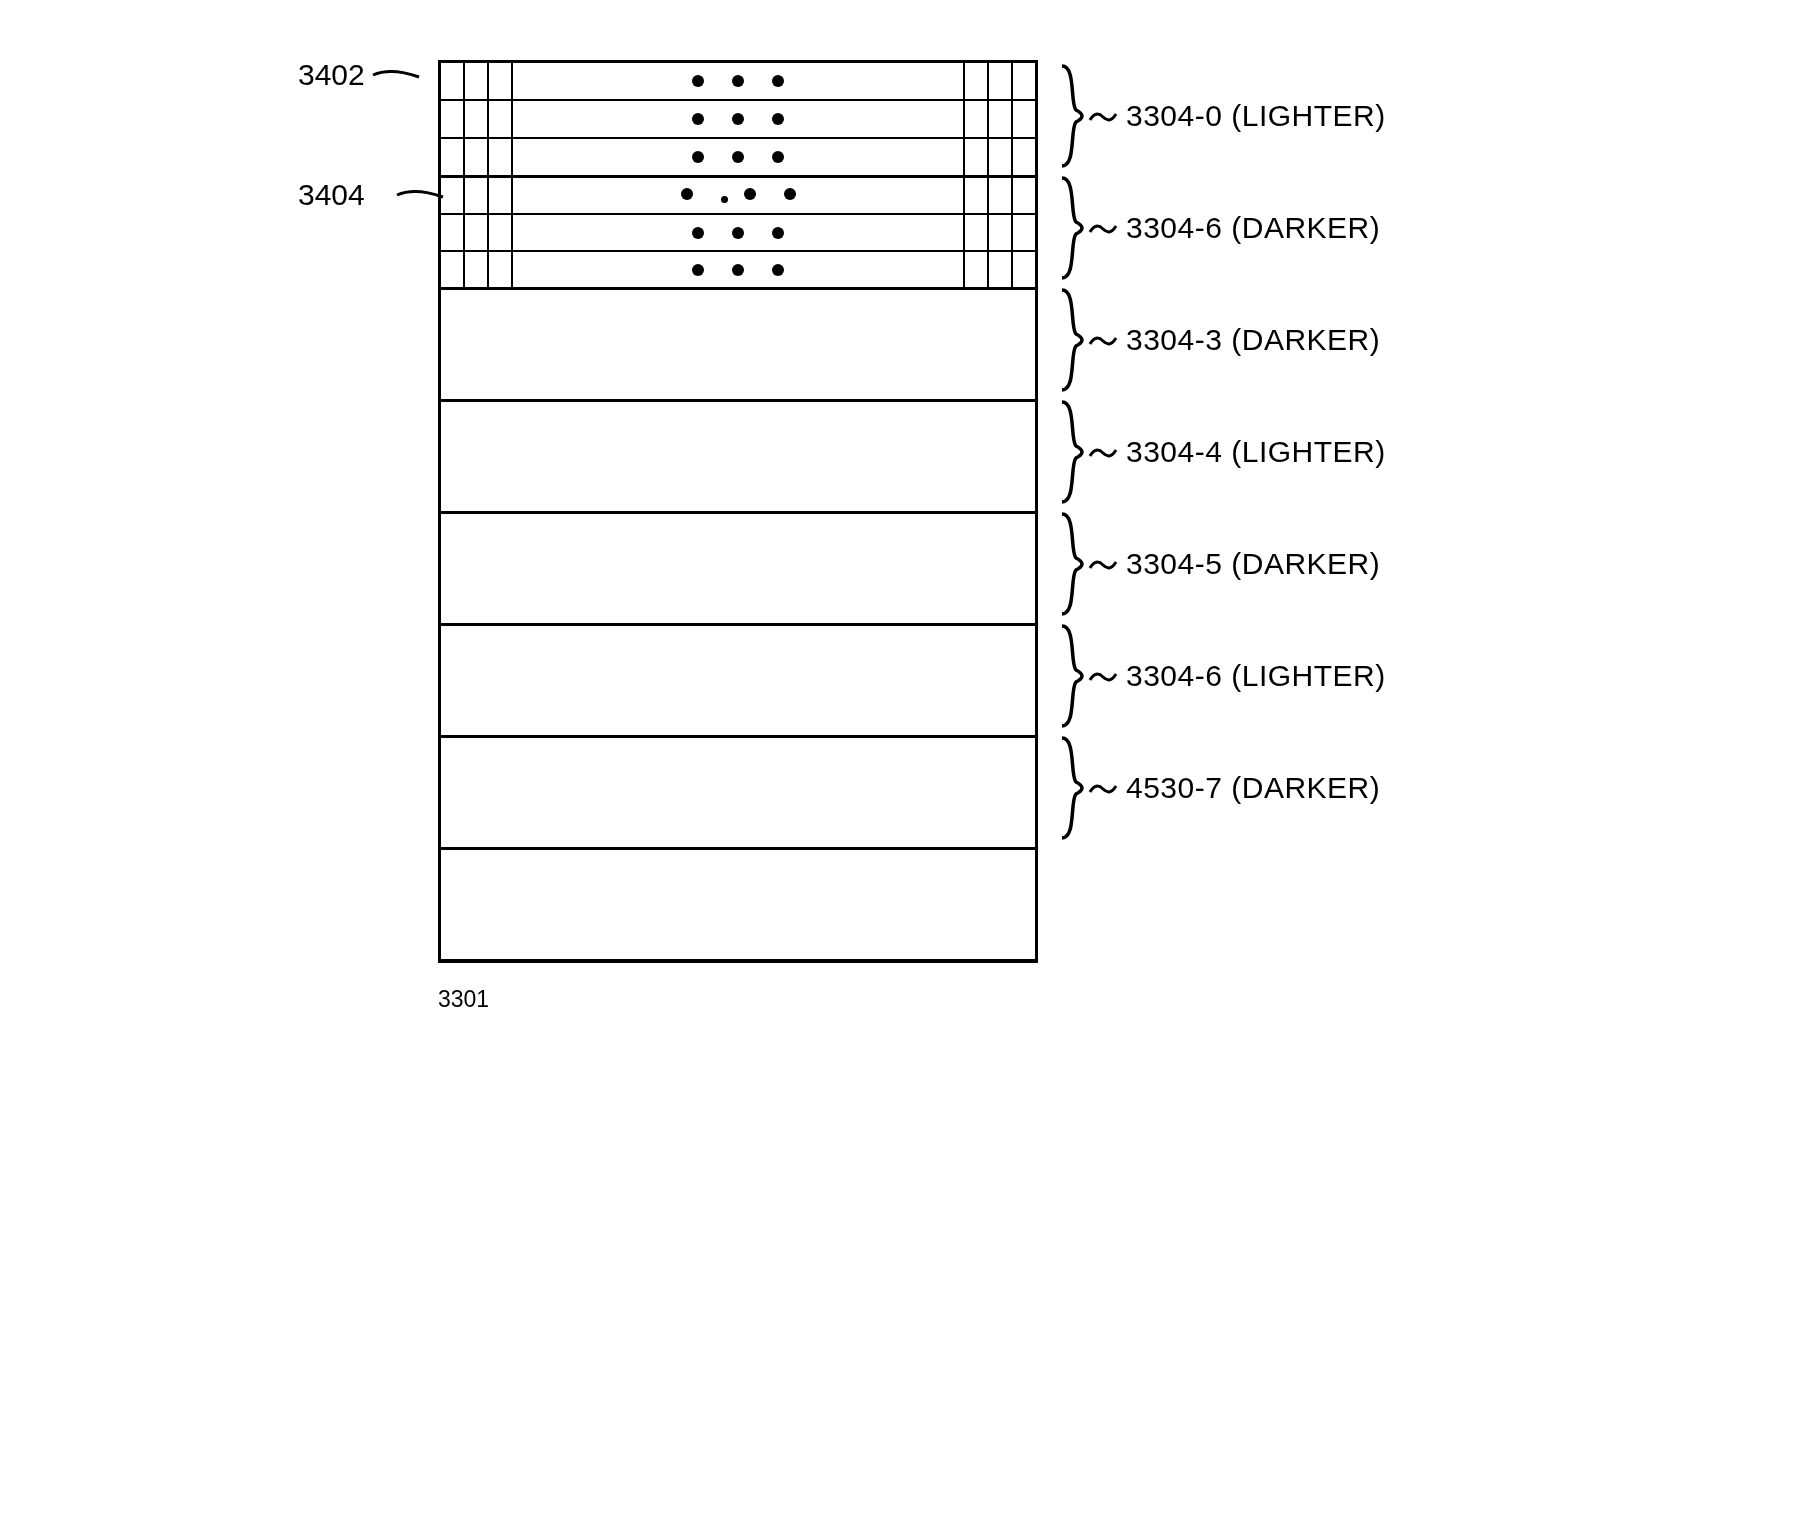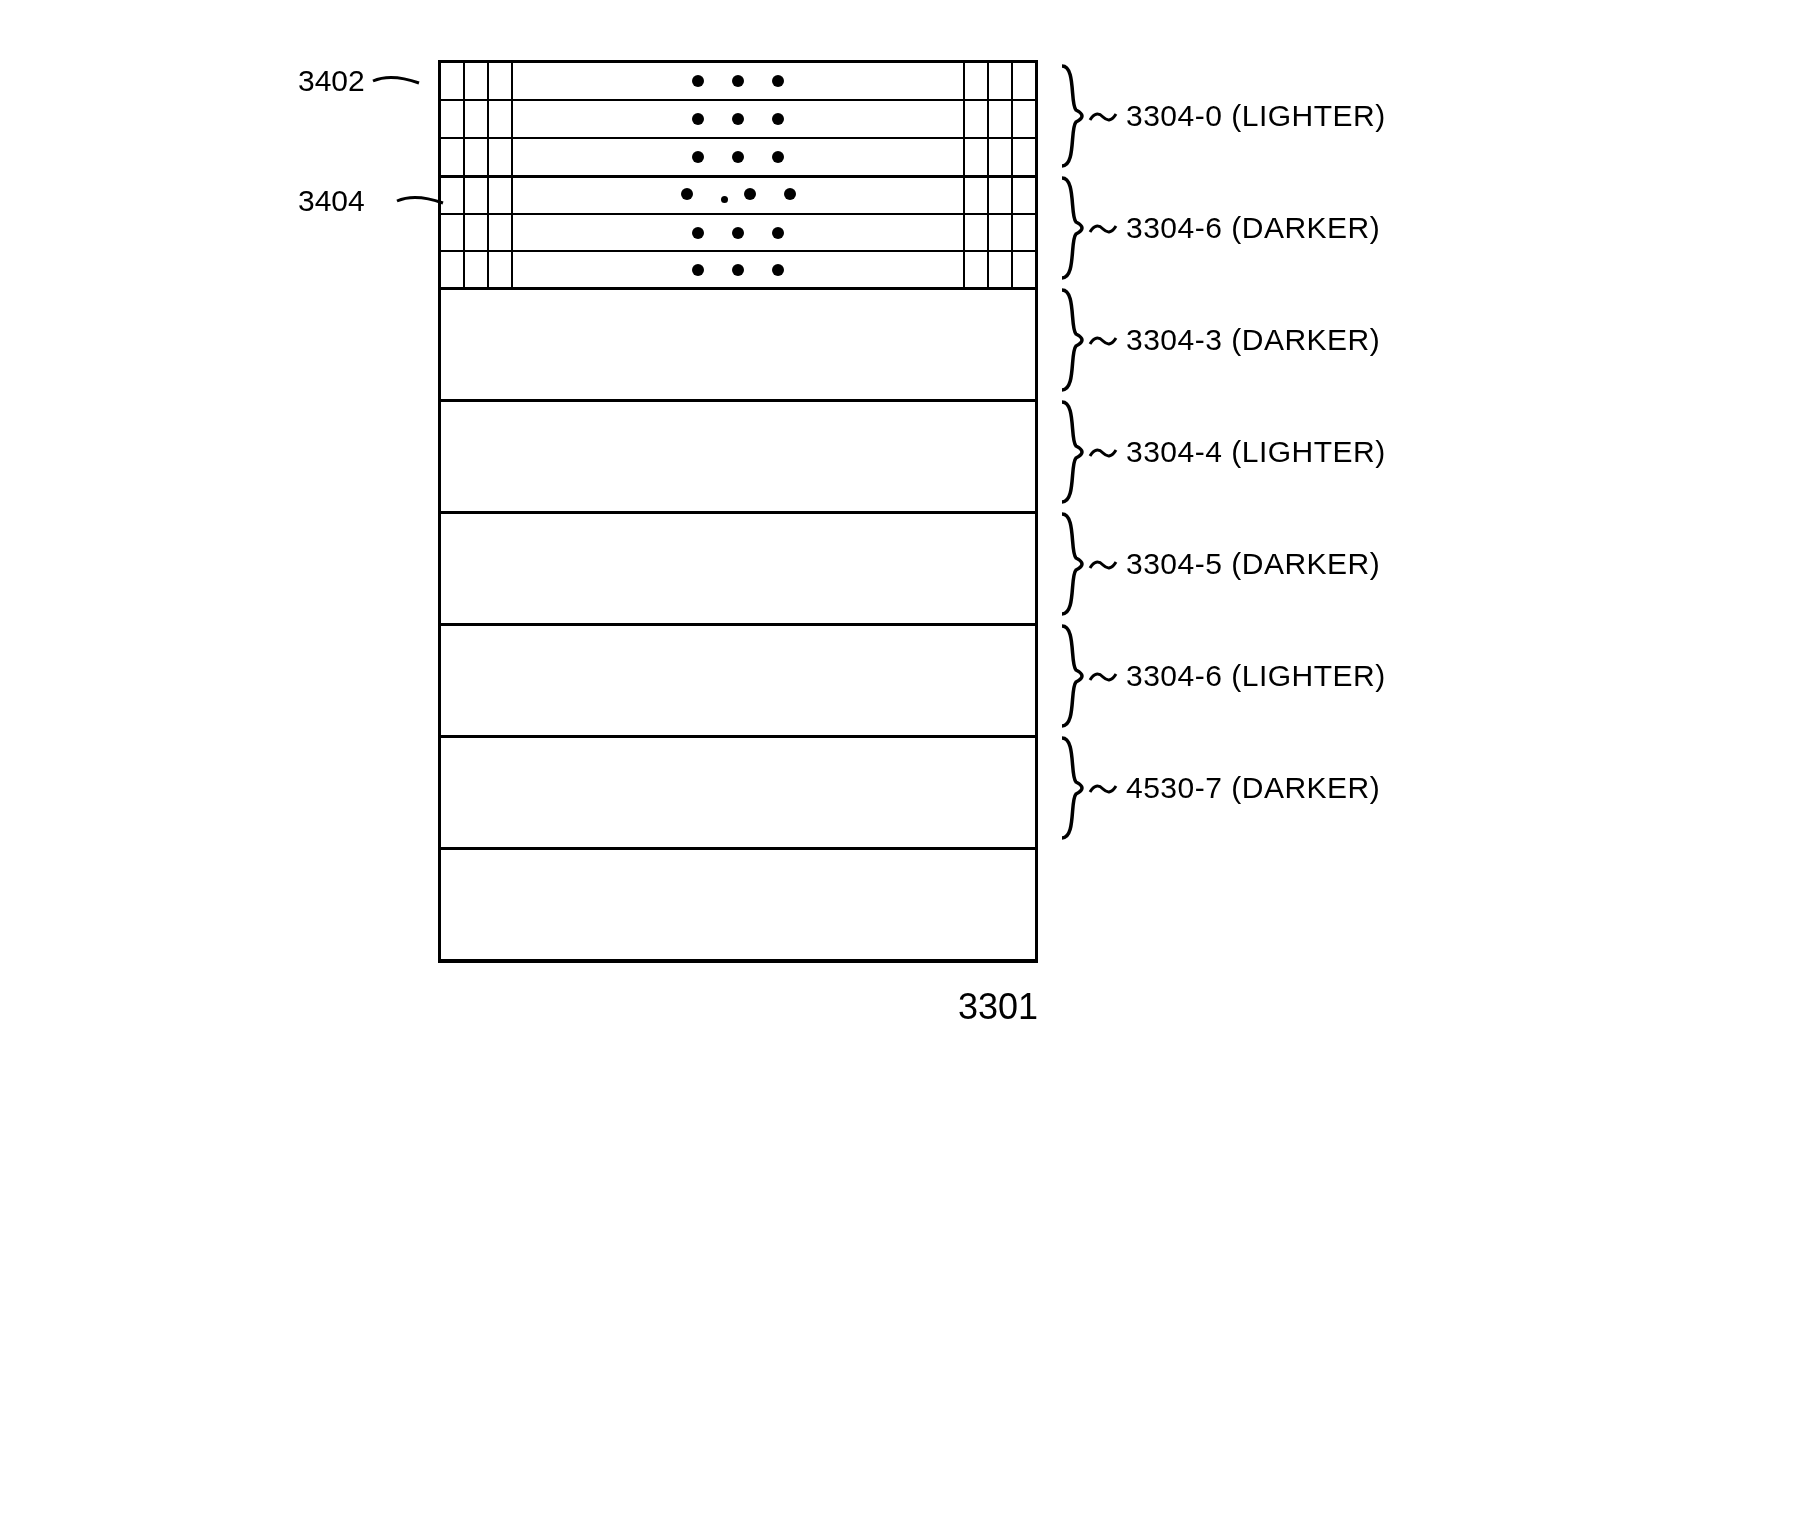--- a/index.html
+++ b/index.html
@@ -18,21 +18,20 @@
       top: 0;
       left: 0;
       width: 120px;
     }
     .left-label {
       position: absolute;
       font-size: 30px;
       white-space: nowrap;
       display: flex;
       align-items: center;
-      margin-top: 6px;
     }
     .left-label svg { margin-left: 6px; }
 
     .main-box {
       position: absolute;
       left: 140px;
       top: 0;
       width: 600px;
       border: 3px solid #000;
       border-bottom: 4px solid #000;
@@ -95,22 +94,22 @@
       align-items: center;
     }
     .brace-svg { flex: 0 0 auto; }
     .rlabel-text { font-size: 30px; margin-left: 14px; white-space: nowrap; letter-spacing: 0.5px; }
     .tilde { font-size: 30px; margin-left: 0; margin-right: -6px; position: relative; }
 
     .bottom-caption {
       position: absolute;
       left: 140px;
       width: 600px;
-      text-align: right;
-      font-size: 36px;
+      text-align: left;
+      font-size: 23px;
     }
   </style>
 </head>
 <body>
 
 <div class="diagram-wrap" style="height: 986px;">
 
   <div class="left-labels">
     <div class="left-label" style="top:-2px;">
       <span>3402</span>

